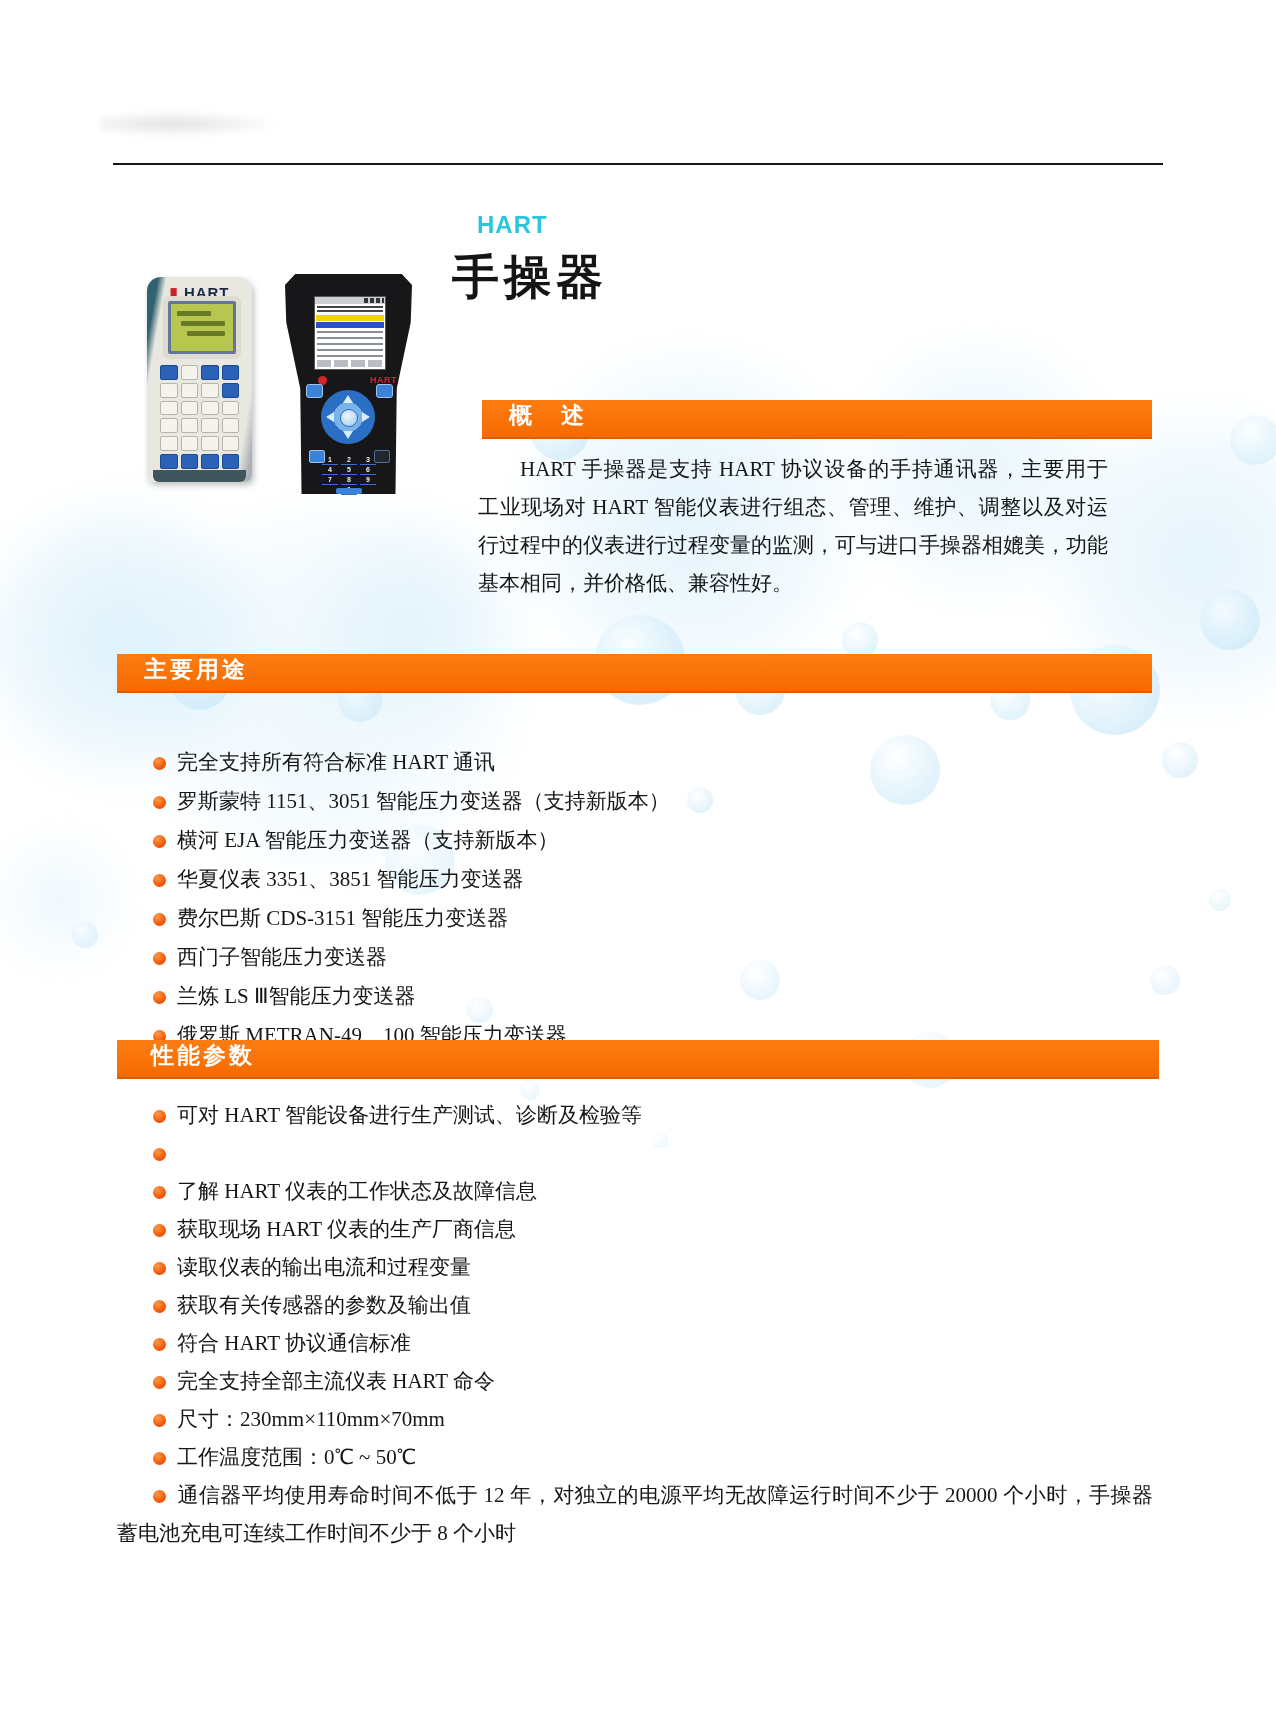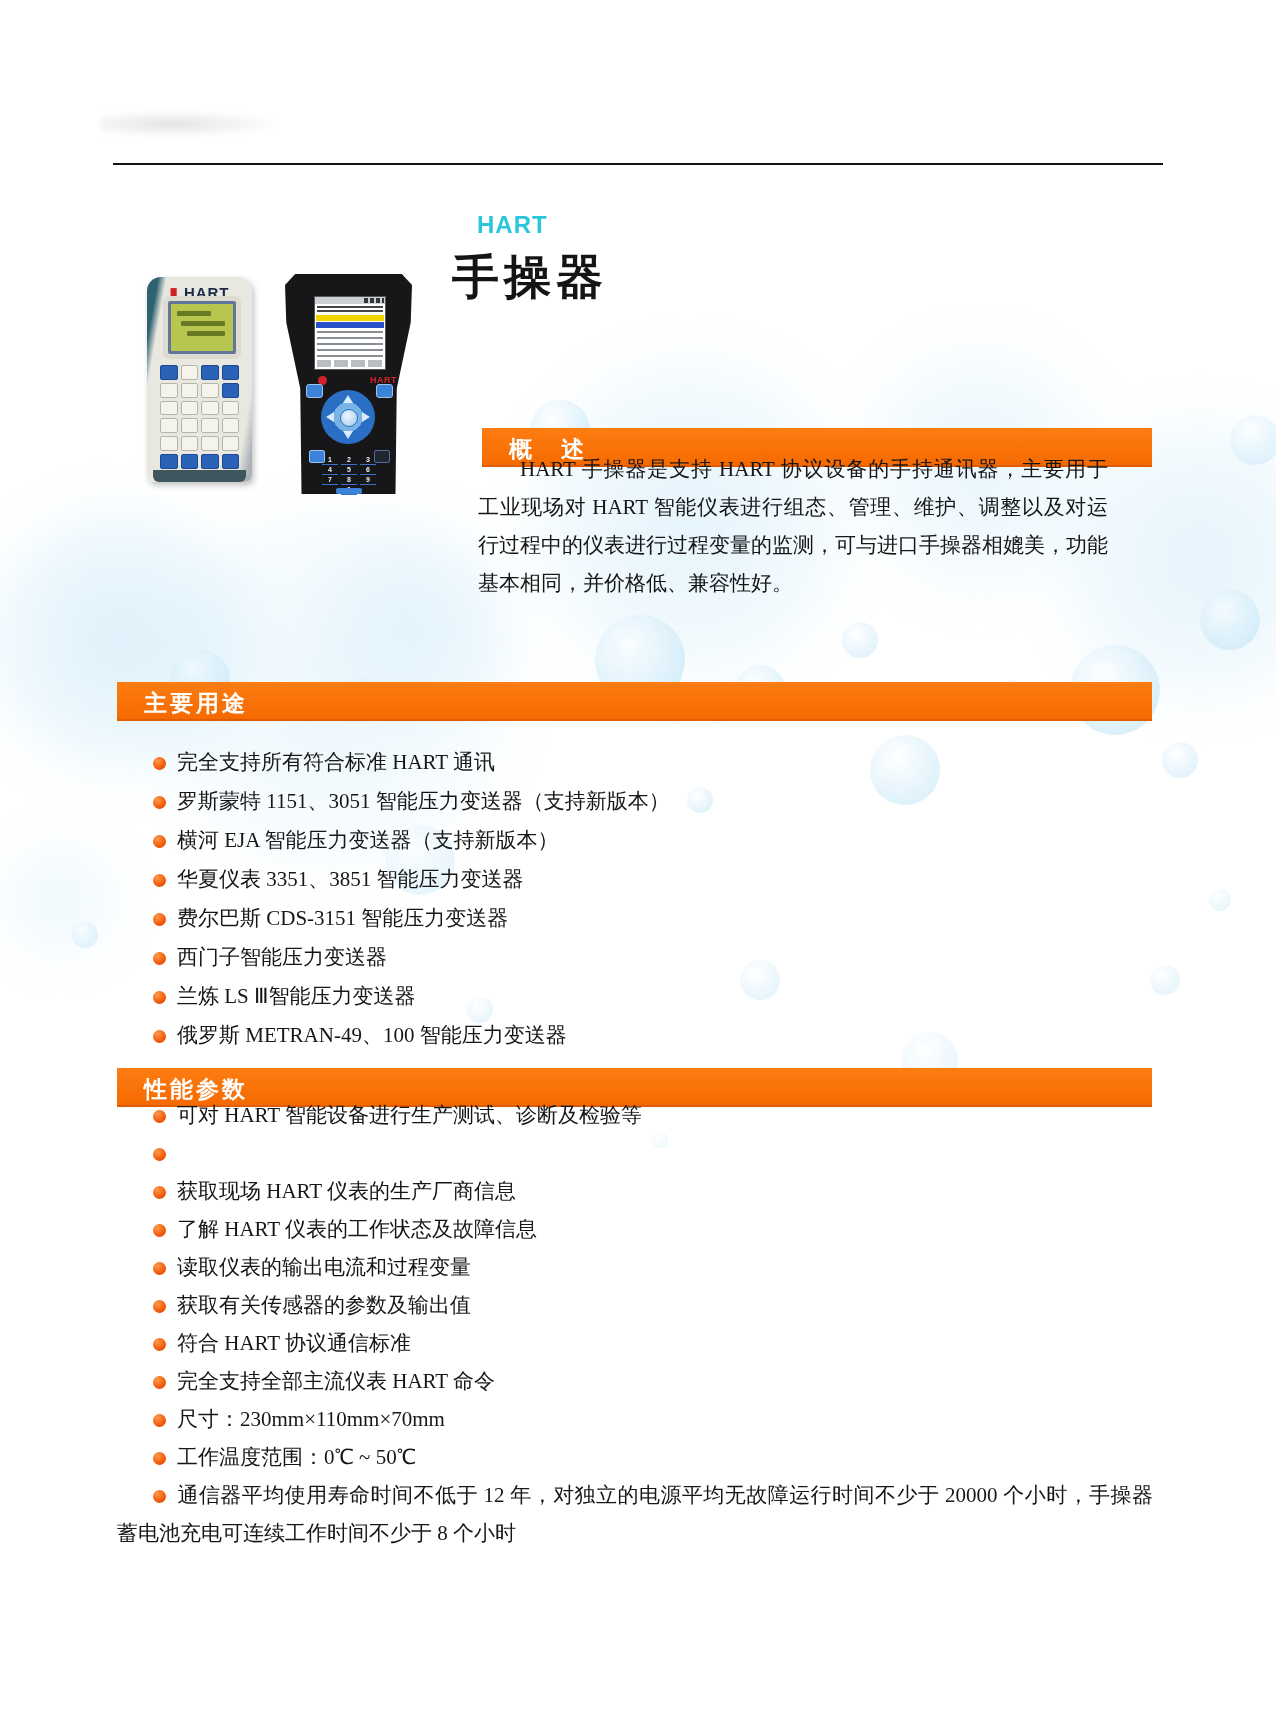--- a/index.html
+++ b/index.html
@@ -9,26 +9,26 @@
   .top-rule{position:absolute;left:113px;top:163px;width:1050px;height:2px;background:#161616;}
   .smudge{position:absolute;left:100px;top:110px;width:180px;height:28px;
           background:radial-gradient(ellipse at 40% 50%,rgba(175,175,175,.35),transparent 70%);
           filter:blur(2px);}
   .brand{position:absolute;left:477px;top:211px;font-family:"Liberation Sans",sans-serif;
          font-weight:bold;font-size:24px;letter-spacing:1px;color:#2bc5dc;}
   .title{position:absolute;left:452px;top:246px;margin:0;font-family:Liberation Mono, monospace;
          font-weight:bold;font-size:47px;letter-spacing:5px;color:#141414;}
   
   .banner{position:absolute;height:37px;background:linear-gradient(180deg,#fd7d12,#f56a00);
-          border-bottom:2px solid #e05c00;display:flex;align-items:flex-end;margin-top:28px;}
+          border-bottom:2px solid #e05c00;display:flex;align-items:flex-start;}
   .banner span{font-family:"Liberation Sans",sans-serif;font-weight:bold;font-size:23px;
                color:#ffffff;letter-spacing:3px;padding-left:27px;}
   .banner-overview{left:482px;top:400px;width:670px;}
   .banner-uses{left:117px;top:654px;width:1035px;}
-  .banner-params{left:117px;top:1040px;width:1035px;}
+  .banner-params{left:117px;top:1040px;width:1035px;padding-left:7px;}
   
   .overview{position:absolute;left:478px;top:450px;width:630px;margin:0;
             font-size:21px;line-height:38px;text-align:justify;text-indent:2em;color:#161616;}
   
   .list{position:absolute;left:117px;width:1036px;}
   .list-uses{top:705px;margin-top:38px;}
   .list-params{top:1096px;}
   .li{font-size:21px;text-indent:36px;text-align:justify;color:#161616;}
   .list-uses .li{line-height:39px;}
   .list-params .li{line-height:38px;}
@@ -237,22 +237,22 @@
       <div class="li"><span class="dot"></span><span>兰炼 LS Ⅲ智能压力变送器</span></div>
       <div class="li"><span class="dot"></span><span>俄罗斯 METRAN-49、100 智能压力变送器</span></div>
     </div>
 
   <div class="banner banner-params">
     <span>性能参数</span>
   </div>
   <div class="list list-params">
       <div class="li"><span class="dot"></span><span>可对 HART 智能设备进行生产测试、诊断及检验等</span></div>
       <div class="li"><span class="dot"></span></div>
+      <div class="li"><span class="dot"></span><span>了解 HART 仪表的工作状态及故障信息</span></div>
       <div class="li"><span class="dot"></span><span>获取现场 HART 仪表的生产厂商信息</span></div>
-      <div class="li"><span class="dot"></span><span>了解 HART 仪表的工作状态及故障信息</span></div>
       <div class="li"><span class="dot"></span><span>读取仪表的输出电流和过程变量</span></div>
       <div class="li"><span class="dot"></span><span>获取有关传感器的参数及输出值</span></div>
       <div class="li"><span class="dot"></span><span>符合 HART 协议通信标准</span></div>
       <div class="li"><span class="dot"></span><span>完全支持全部主流仪表 HART 命令</span></div>
       <div class="li"><span class="dot"></span><span>尺寸：230mm×110mm×70mm</span></div>
       <div class="li"><span class="dot"></span><span>工作温度范围：0℃ ~ 50℃</span></div>
       <div class="li"><span class="dot"></span><span>通信器平均使用寿命时间不低于 12 年，对独立的电源平均无故障运行时间不少于 20000 个小时，手操器蓄电池充电可连续工作时间不少于 8 个小时</span></div>
     </div>
 
 </div>

